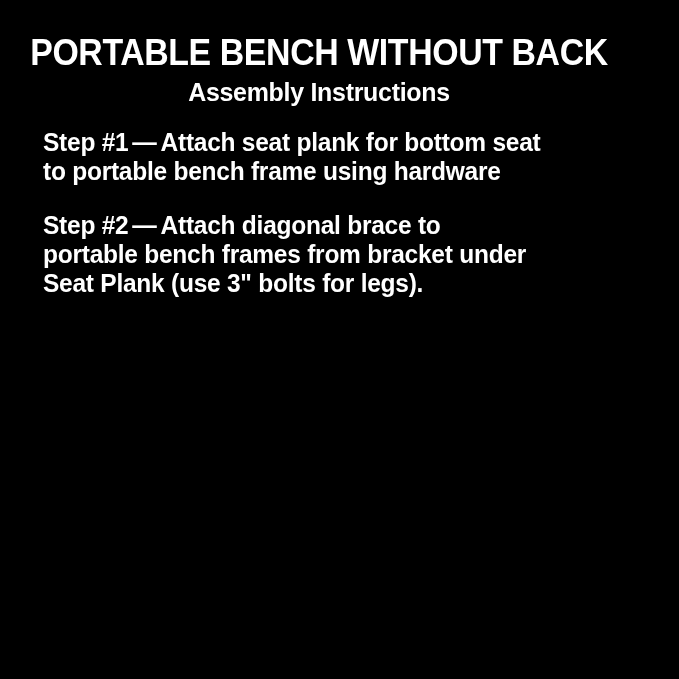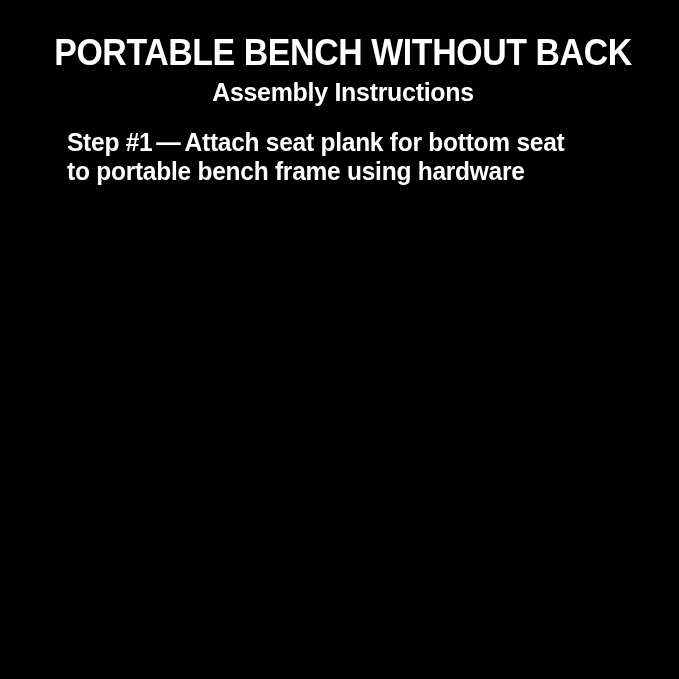--- a/index.html
+++ b/index.html
@@ -10,21 +10,20 @@
   }
 
   #poster {
     position: relative;
     width: 638px;
     height: 679px;
     background: #000000;
     color: #ffffff;
     overflow: hidden;
     font-family: "Liberation Sans", "DejaVu Sans", sans-serif;
-    margin-left: 24px;
     -webkit-font-smoothing: antialiased;
   }
 
   
   .header {
     padding-top: 34px;
     text-align: center;
   }
 
   .poster-title {
@@ -95,17 +94,24 @@
 
   <div class="steps">
 
     <div class="step-block">
       <div class="step-line">
         <span class="step-label">Step #1</span><span class="step-dash">—</span><span>Attach seat plank for bottom seat</span>
       </div>
       <div class="step-line">to portable bench frame using hardware</div>
     </div>
 
+    <div class="step-block">
+      <div class="step-line">
+        <span class="step-label">Step #2</span><span class="step-dash">—</span><span>Attach diagonal brace to</span>
+      </div>
+      <div class="step-line">portable bench frames from bracket under</div>
+      <div class="step-line">Seat Plank (use 3" bolts for legs).</div>
+    </div>
 
 
   </div>
 
 </div>
 
 </body></html>

